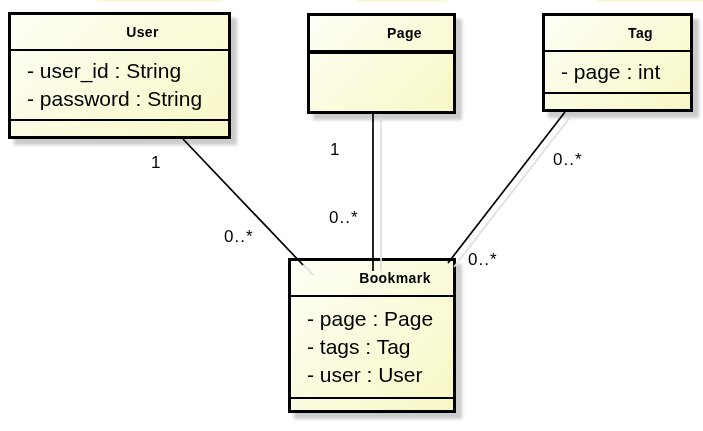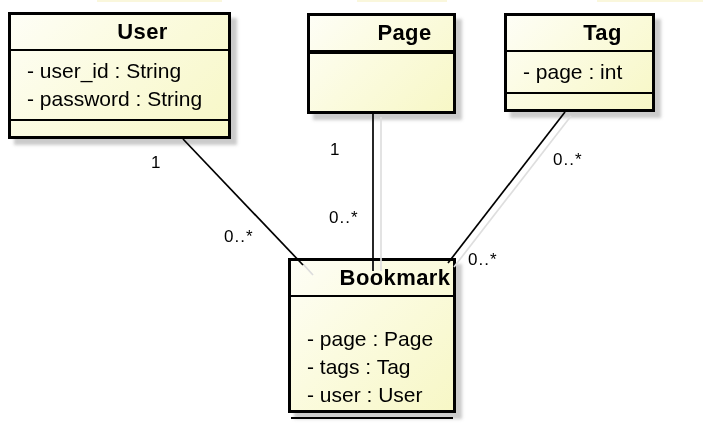--- a/index.html
+++ b/index.html
@@ -26,21 +26,21 @@
     z-index: 2;
   }
   .uml-title {
     height: 34px;
     flex: none;
     border-bottom: 2px solid #000;
     display: flex;
     align-items: center;
     justify-content: center;
     font-weight: bold;
-    font-size: 22px;
+    font-size: 14px;
     letter-spacing: 0.4px;
     padding-left: 46px;
   }
   .uml-attrs {
     flex: 1;
     display: flex;
     flex-direction: column;
     justify-content: center;
     padding-left: 16px;
     font-size: 21px;
@@ -82,31 +82,31 @@
       <div class="attr">- password : String</div>
     </div>
     <div class="uml-empty"></div>
   </div>
 
   <div class="uml-class" style="left:307px; top:13px; width:149px; height:101px;">
     <div class="uml-title">Page</div>
     <div class="uml-empty"></div>
   </div>
 
-  <div class="uml-class" style="left:504px; top:13px; width:151px; height:99px;justify-content:space-between;">
+  <div class="uml-class" style="left:542px; top:13px; width:151px; height:99px;justify-content:space-between;">
     <div class="uml-title">Tag</div>
     <div class="uml-attrs">
       <div class="attr">- page : int</div>
     </div>
     <div class="uml-empty"></div>
   </div>
 
   <div class="uml-class" style="left:288px; top:258px; width:168px; height:155px;gap:8px;">
     <div class="uml-title">Bookmark</div>
-    <div class="uml-attrs" style="line-height:29px;margin-top:20px;">
+    <div class="uml-attrs" style="line-height:29px;">
       <div class="attr">- page : Page</div>
       <div class="attr">- tags : Tag</div>
       <div class="attr">- user : User</div>
     </div>
     <div class="uml-empty"></div>
   </div>
 
   <svg class="lines" viewBox="0 0 703 431">
 
     <line x1="381" y1="117" x2="381" y2="271" stroke="#DEDEDE" stroke-width="1.7"></line>

